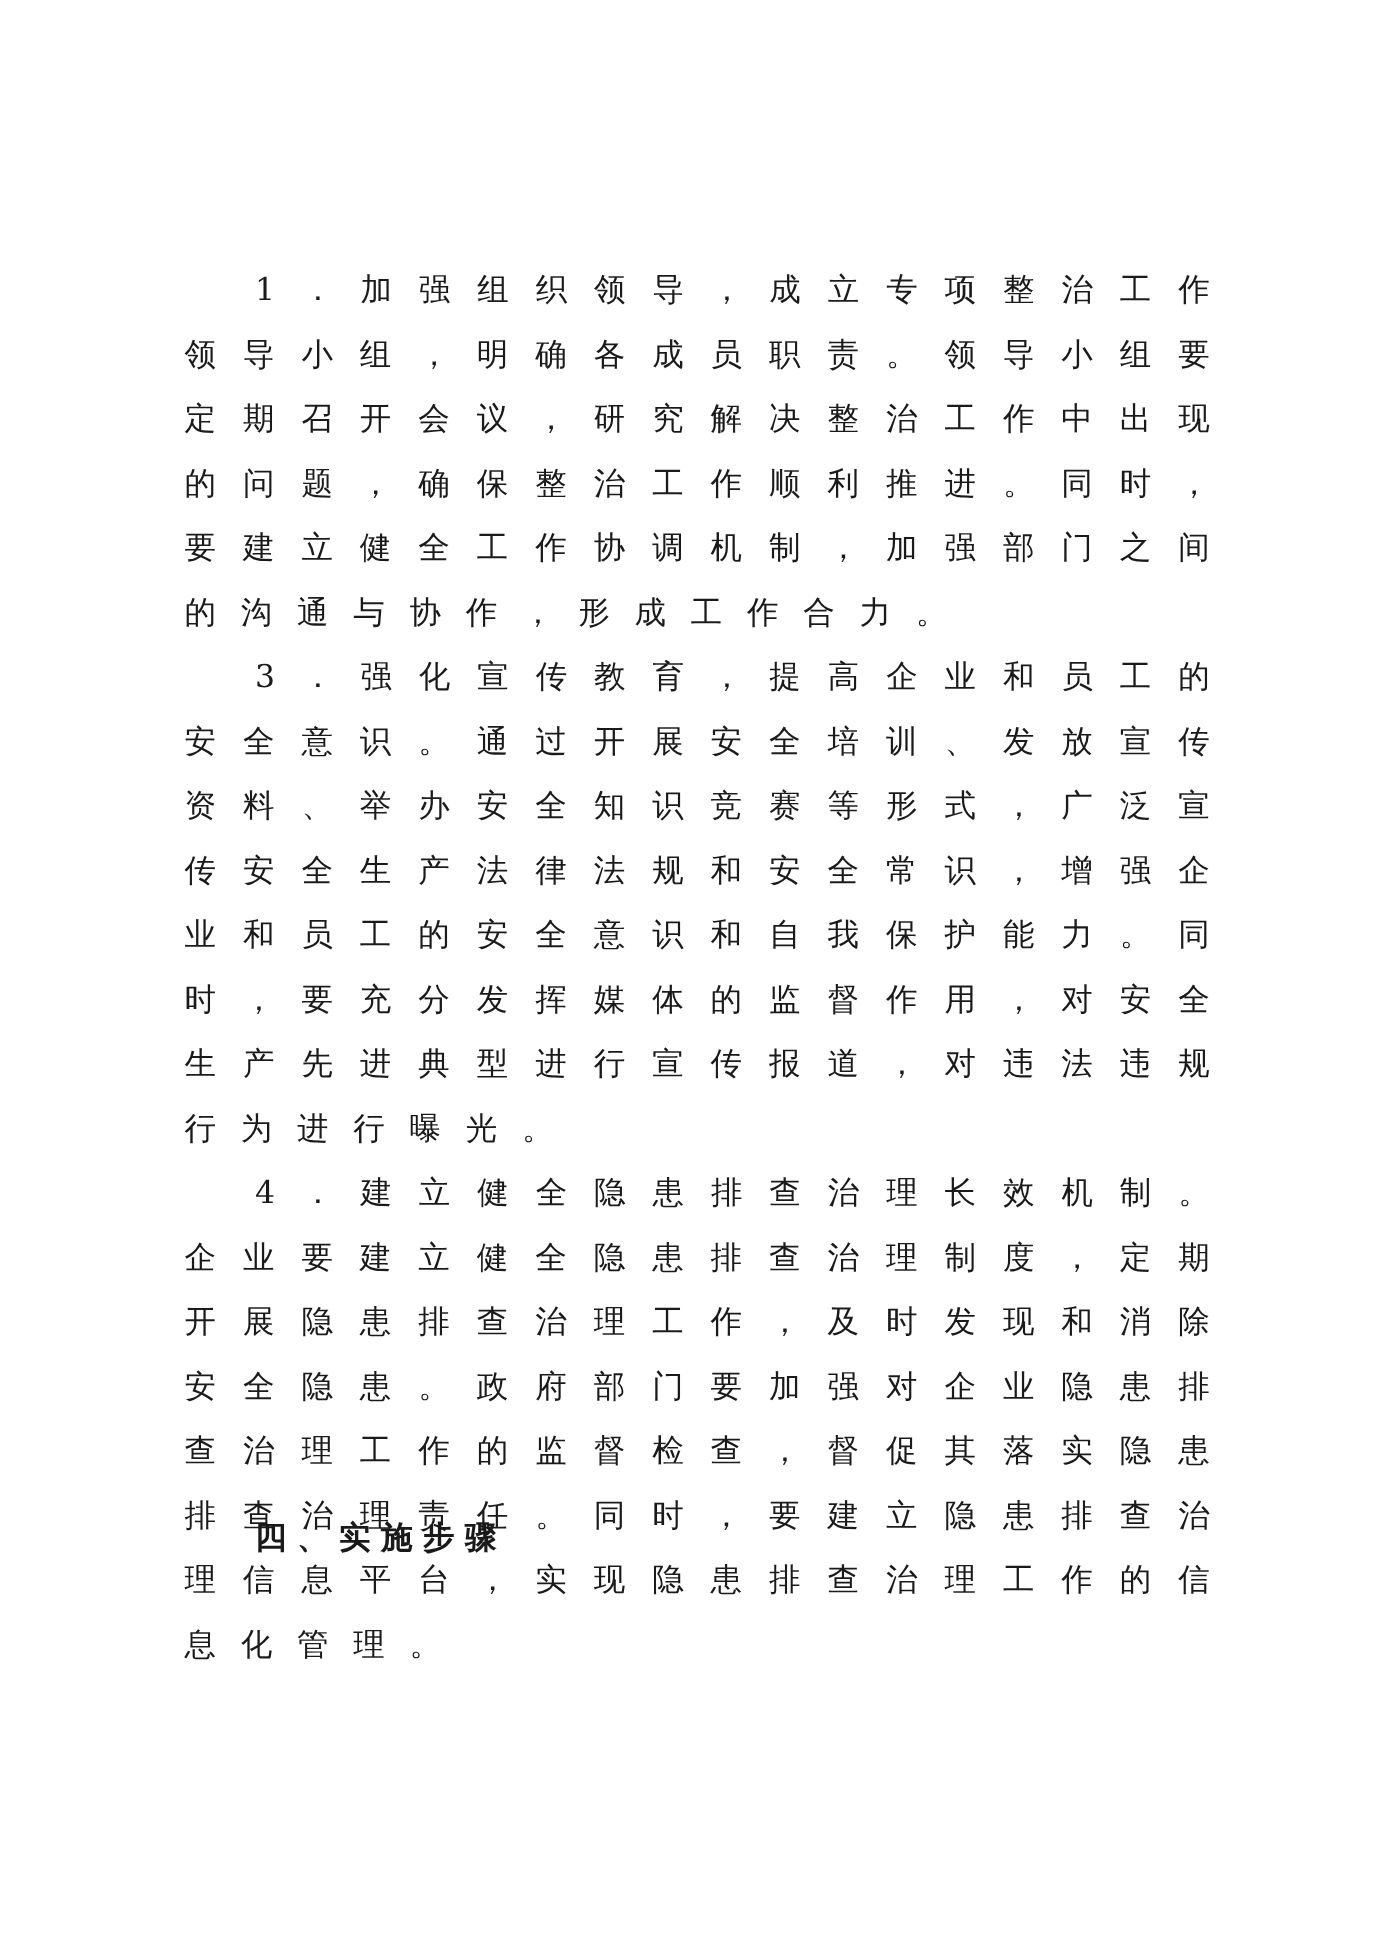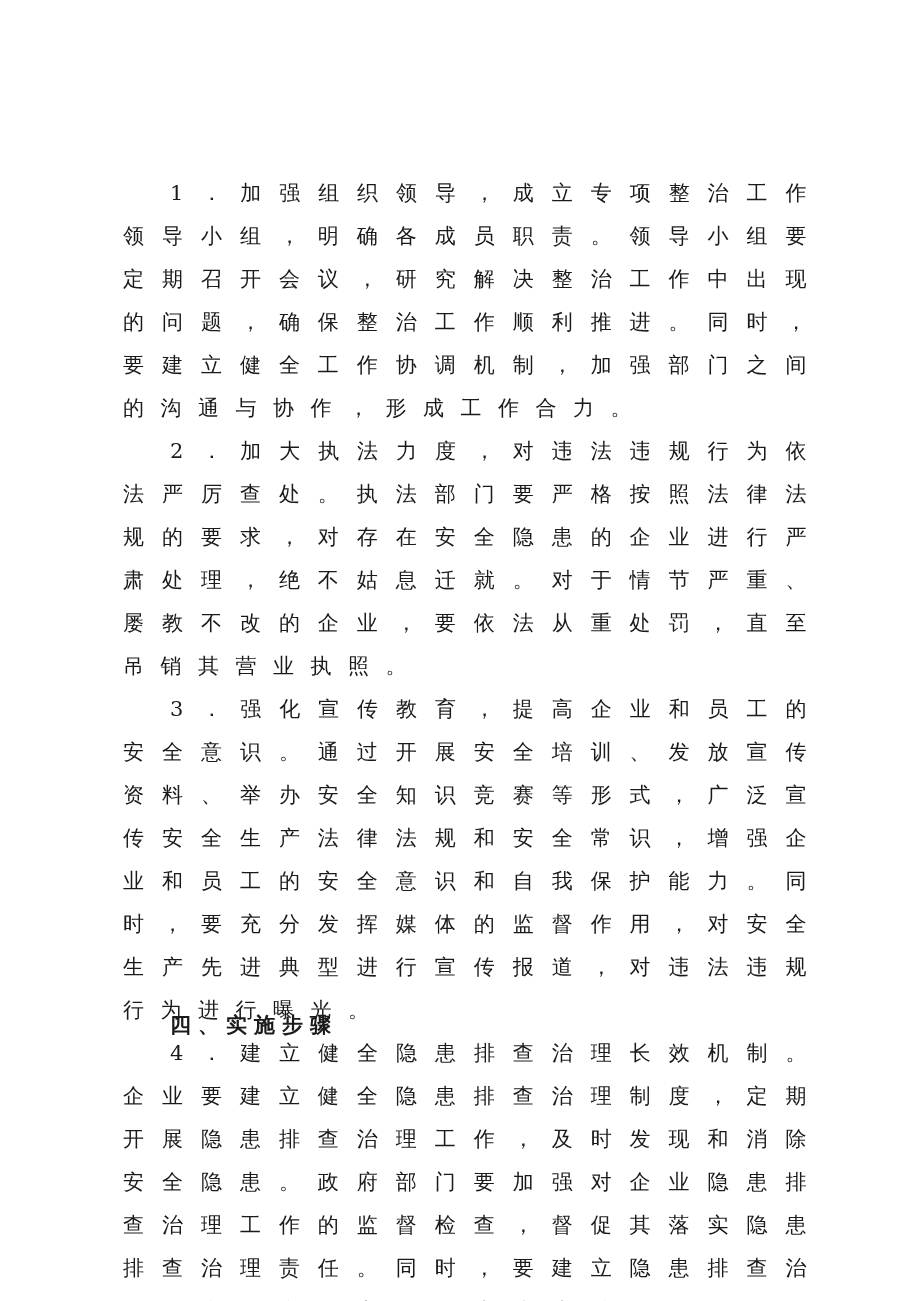--- a/index.html
+++ b/index.html
@@ -50,18 +50,17 @@
       letter-spacing: 7px;
       font-weight: bold;
     }
   </style>
 </head>
 <body>
 
 <div class="page">
   <div class="content">
     <p class="para">1．加强组织领导，成立专项整治工作领导小组，明确各成员职责。领导小组要定期召开会议，研究解决整治工作中出现的问题，确保整治工作顺利推进。同时，要建立健全工作协调机制，加强部门之间的沟通与协作，形成工作合力。</p>
-    <p class="para">2．加大执法力度，对违法违规行为依法严厉查处。执法部门要严格按照法律法规的要求，对存在安全隐患的企业进行严肃处理，绝不姑息迁就。对于情节严重、屡教不改的企业，要依法从重处罚，直至吊销其营业执照。</p>
     <p class="para">3．强化宣传教育，提高企业和员工的安全意识。通过开展安全培训、发放宣传资料、举办安全知识竞赛等形式，广泛宣传安全生产法律法规和安全常识，增强企业和员工的安全意识和自我保护能力。同时，要充分发挥媒体的监督作用，对安全生产先进典型进行宣传报道，对违法违规行为进行曝光。</p>
     <p class="para">4．建立健全隐患排查治理长效机制。企业要建立健全隐患排查治理制度，定期开展隐患排查治理工作，及时发现和消除安全隐患。政府部门要加强对企业隐患排查治理工作的监督检查，督促其落实隐患排查治理责任。同时，要建立隐患排查治理信息平台，实现隐患排查治理工作的信息化管理。</p>
   </div>
   <h2 class="heading">四、实施步骤</h2>
 </div>
 
 </body></html>

